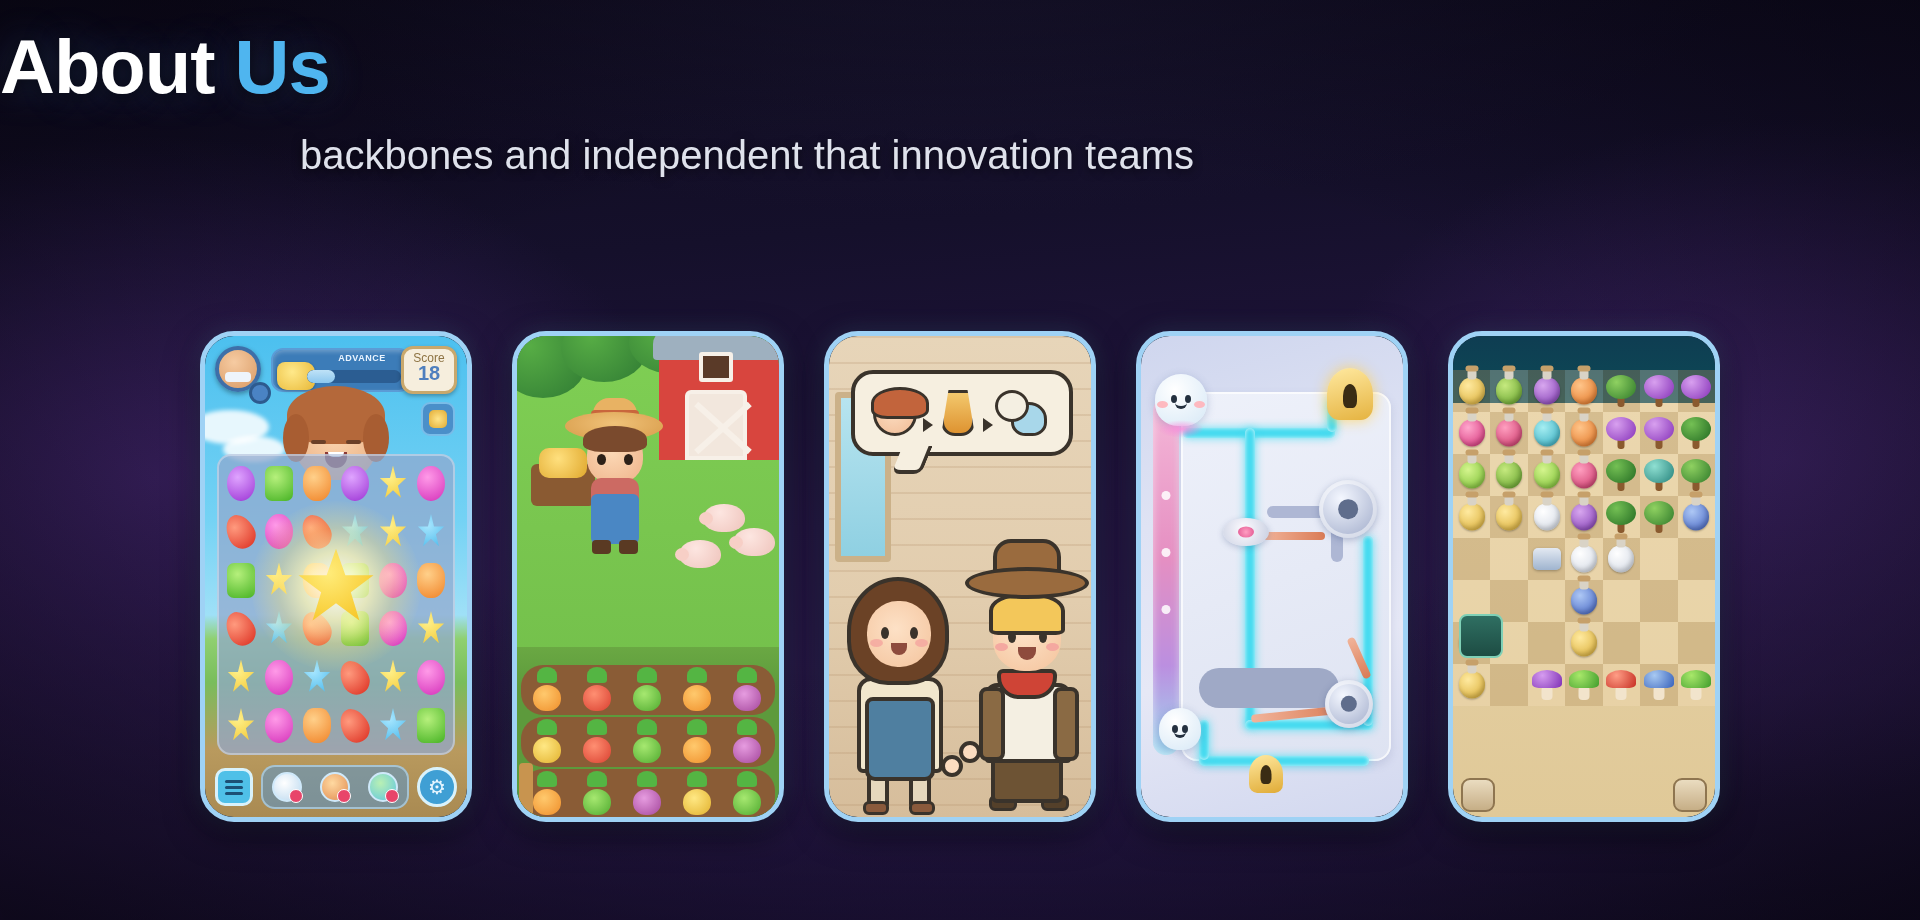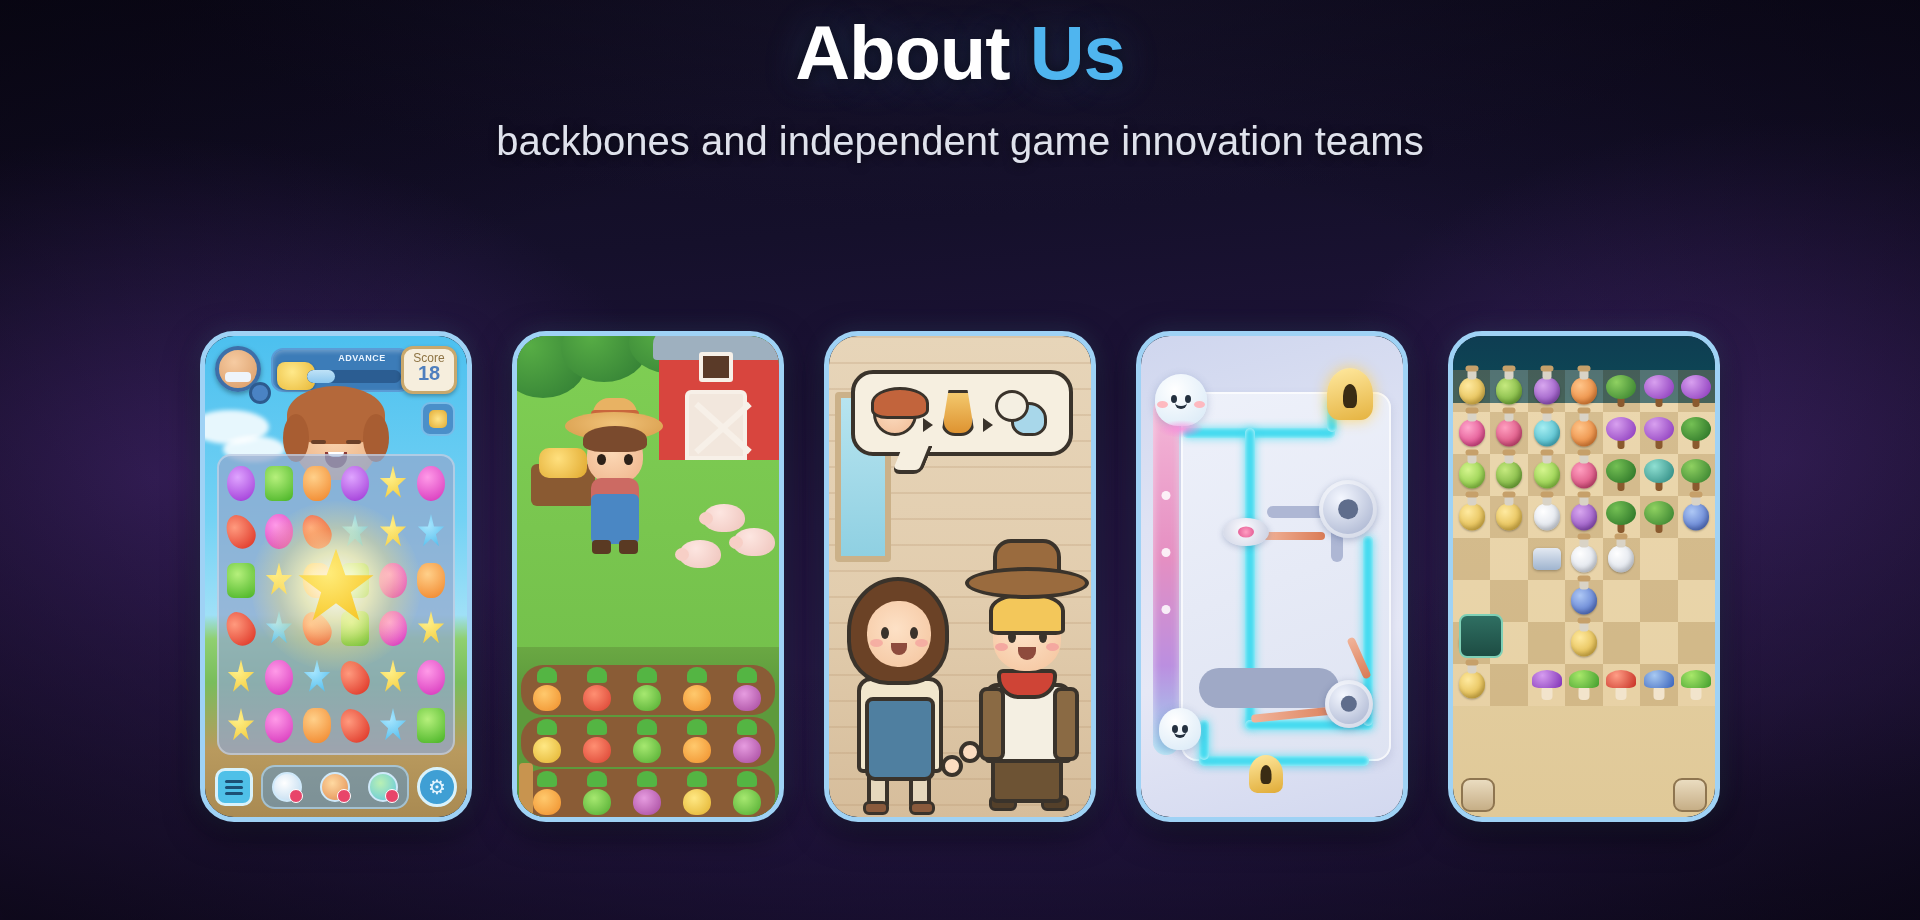--- a/index.html
+++ b/index.html
@@ -32,21 +32,21 @@
                radial-gradient(ellipse 60% 90% at 90% 55%, #000 0%, transparent 65%);
     -webkit-mask-composite:source-over;
     opacity:.85;
   }
   .bg-vignette{
     position:absolute; inset:0;
     background:radial-gradient(ellipse 78% 70% at 50% 45%, rgba(0,0,0,0) 40%, rgba(5,3,12,.72) 100%);
   }
 
   
-  .header{ position:absolute; top:0; left:0; right:0; text-align:center; z-index:5; }
+  .header{ position:absolute; top:14px; left:0; right:0; z-index:5; }
   .title{
     margin-top:14px;
     font-size:76px; font-weight:bold; letter-spacing:-1px;
     line-height:1.02;
     text-shadow:0 2px 16px rgba(0,0,0,.6), 0 0 38px rgba(90,150,230,.30);
   }
   .title .t-white{ color:#ffffff; }
   .title .t-blue{ color:#4fb5ef; }
 
   .subtitle{
@@ -417,21 +417,21 @@
 <div class="bg"></div>
 <div class="bg-streaks"></div>
 <div class="bg-vignette"></div>
 
 <div class="header">
   <div class="title">
     <span class="t-white">About</span>
     <span class="t-blue">Us</span>
   </div>
   <div class="subtitle">
-    <span class="line">backbones and independent game innovation teams</span>
+    <span class="line">backbones and independent that innovation teams</span>
   </div>
 </div>
 
 <div class="cards">
 
   <div class="card">
     <div class="card-inner">
       <div class="c1-sky"></div>
       <div class="c1-cloud" style="left:-14px;top:74px;width:78px;height:34px;"></div>
       <div class="c1-cloud" style="left:18px;top:100px;width:62px;height:26px;"></div>

